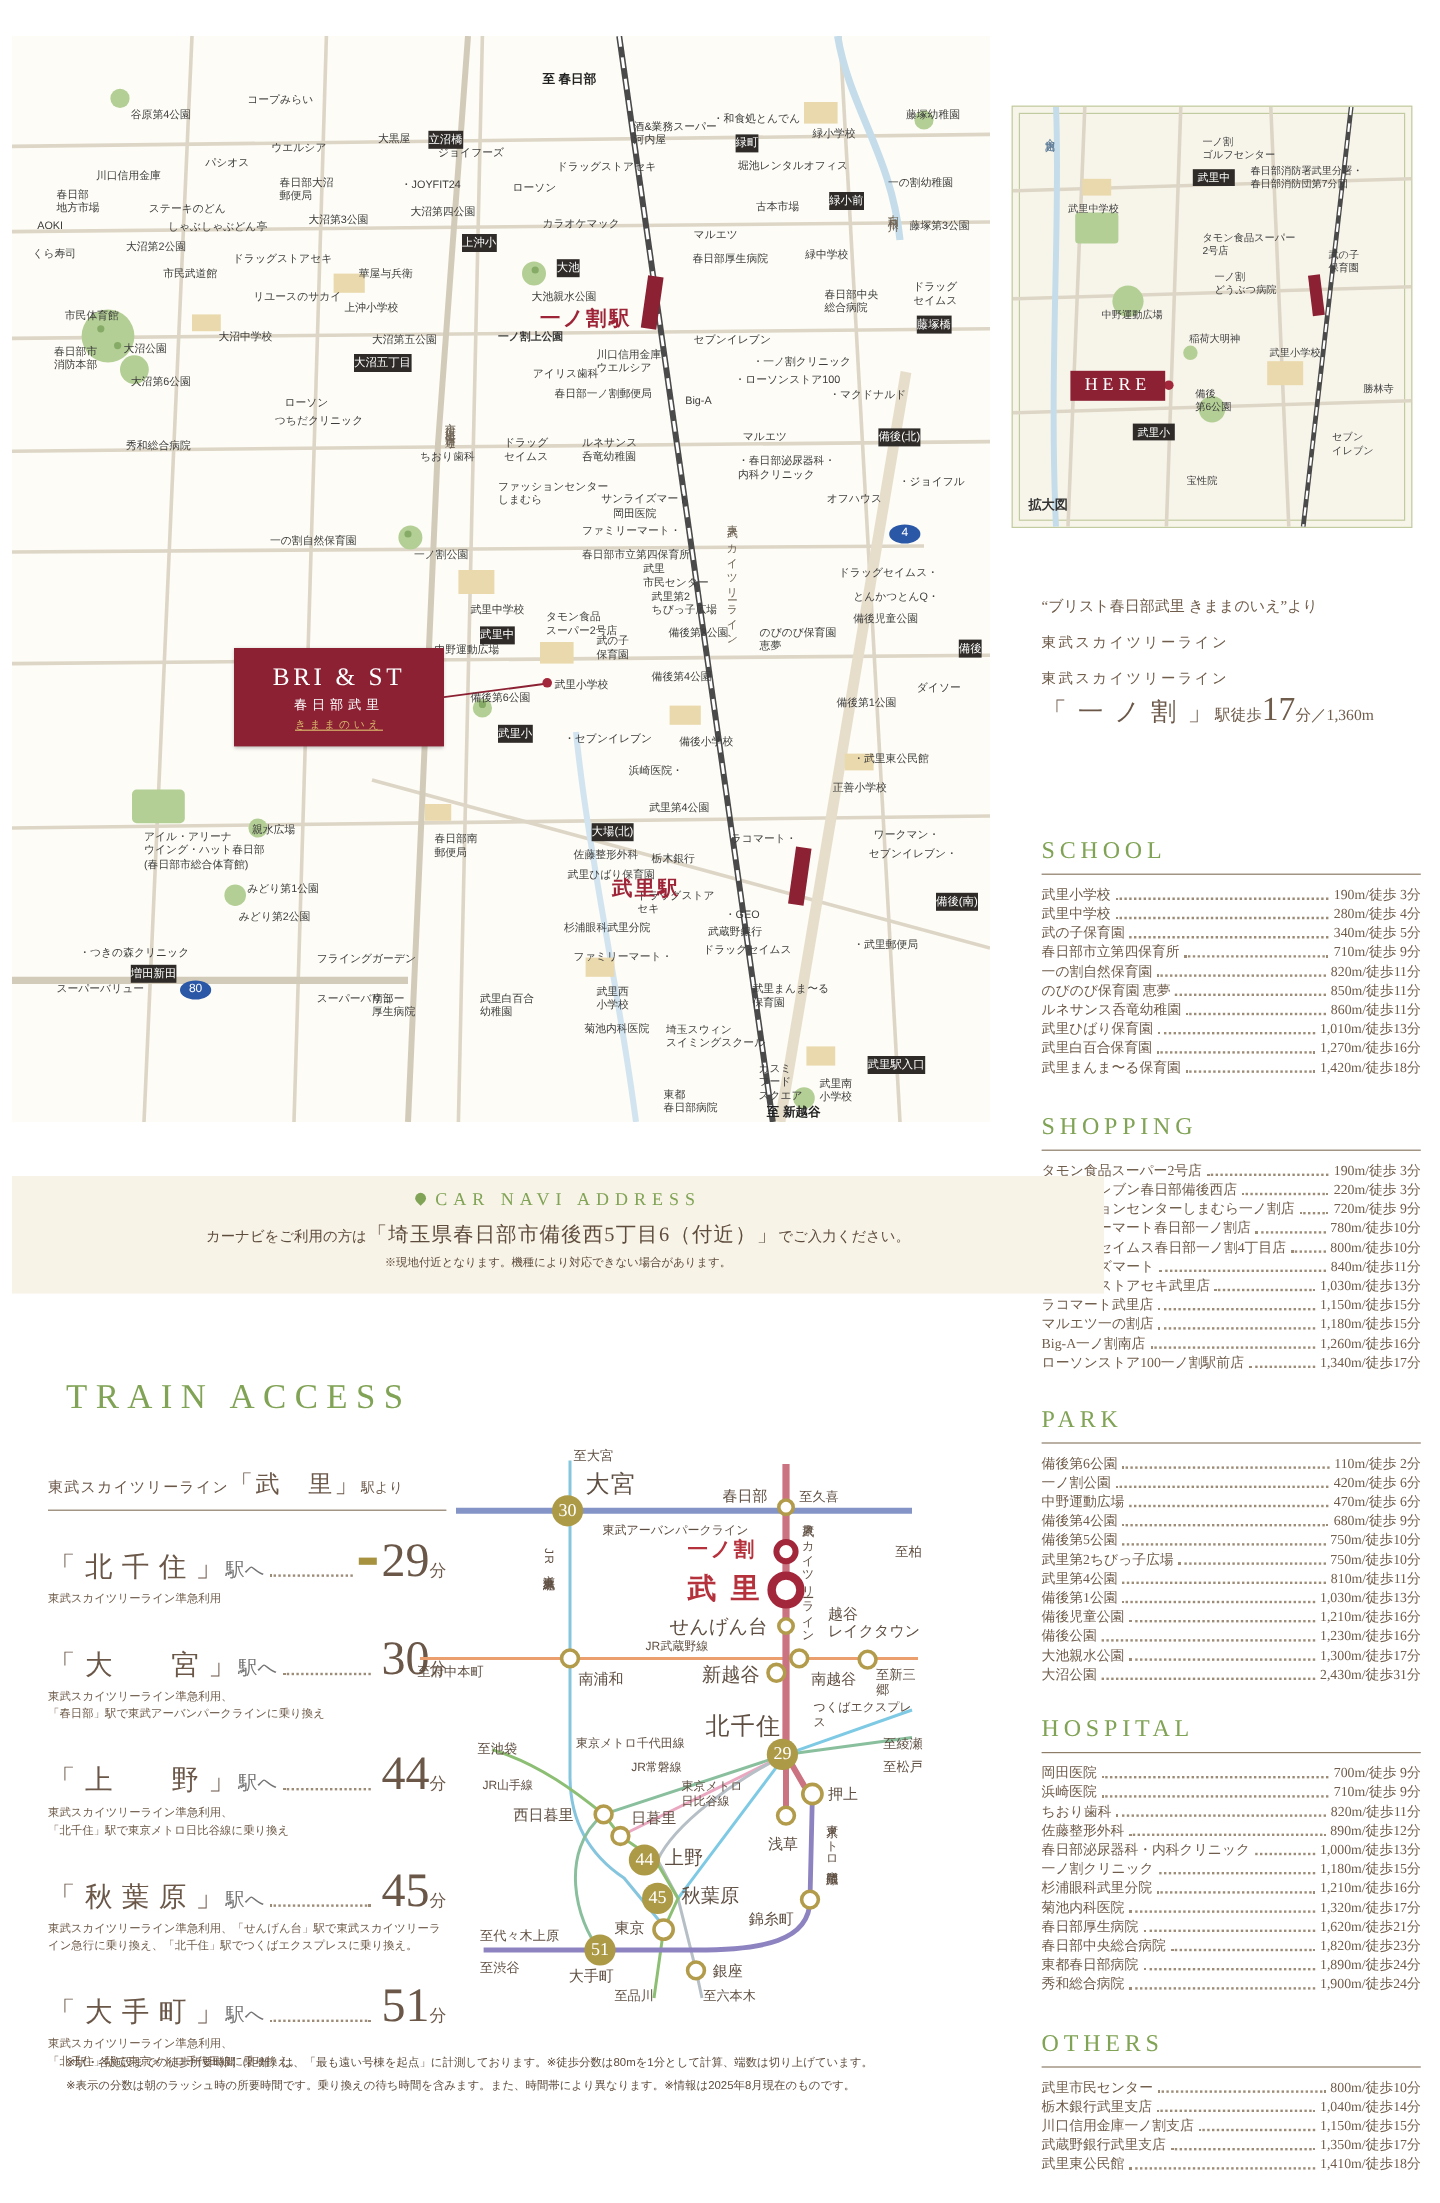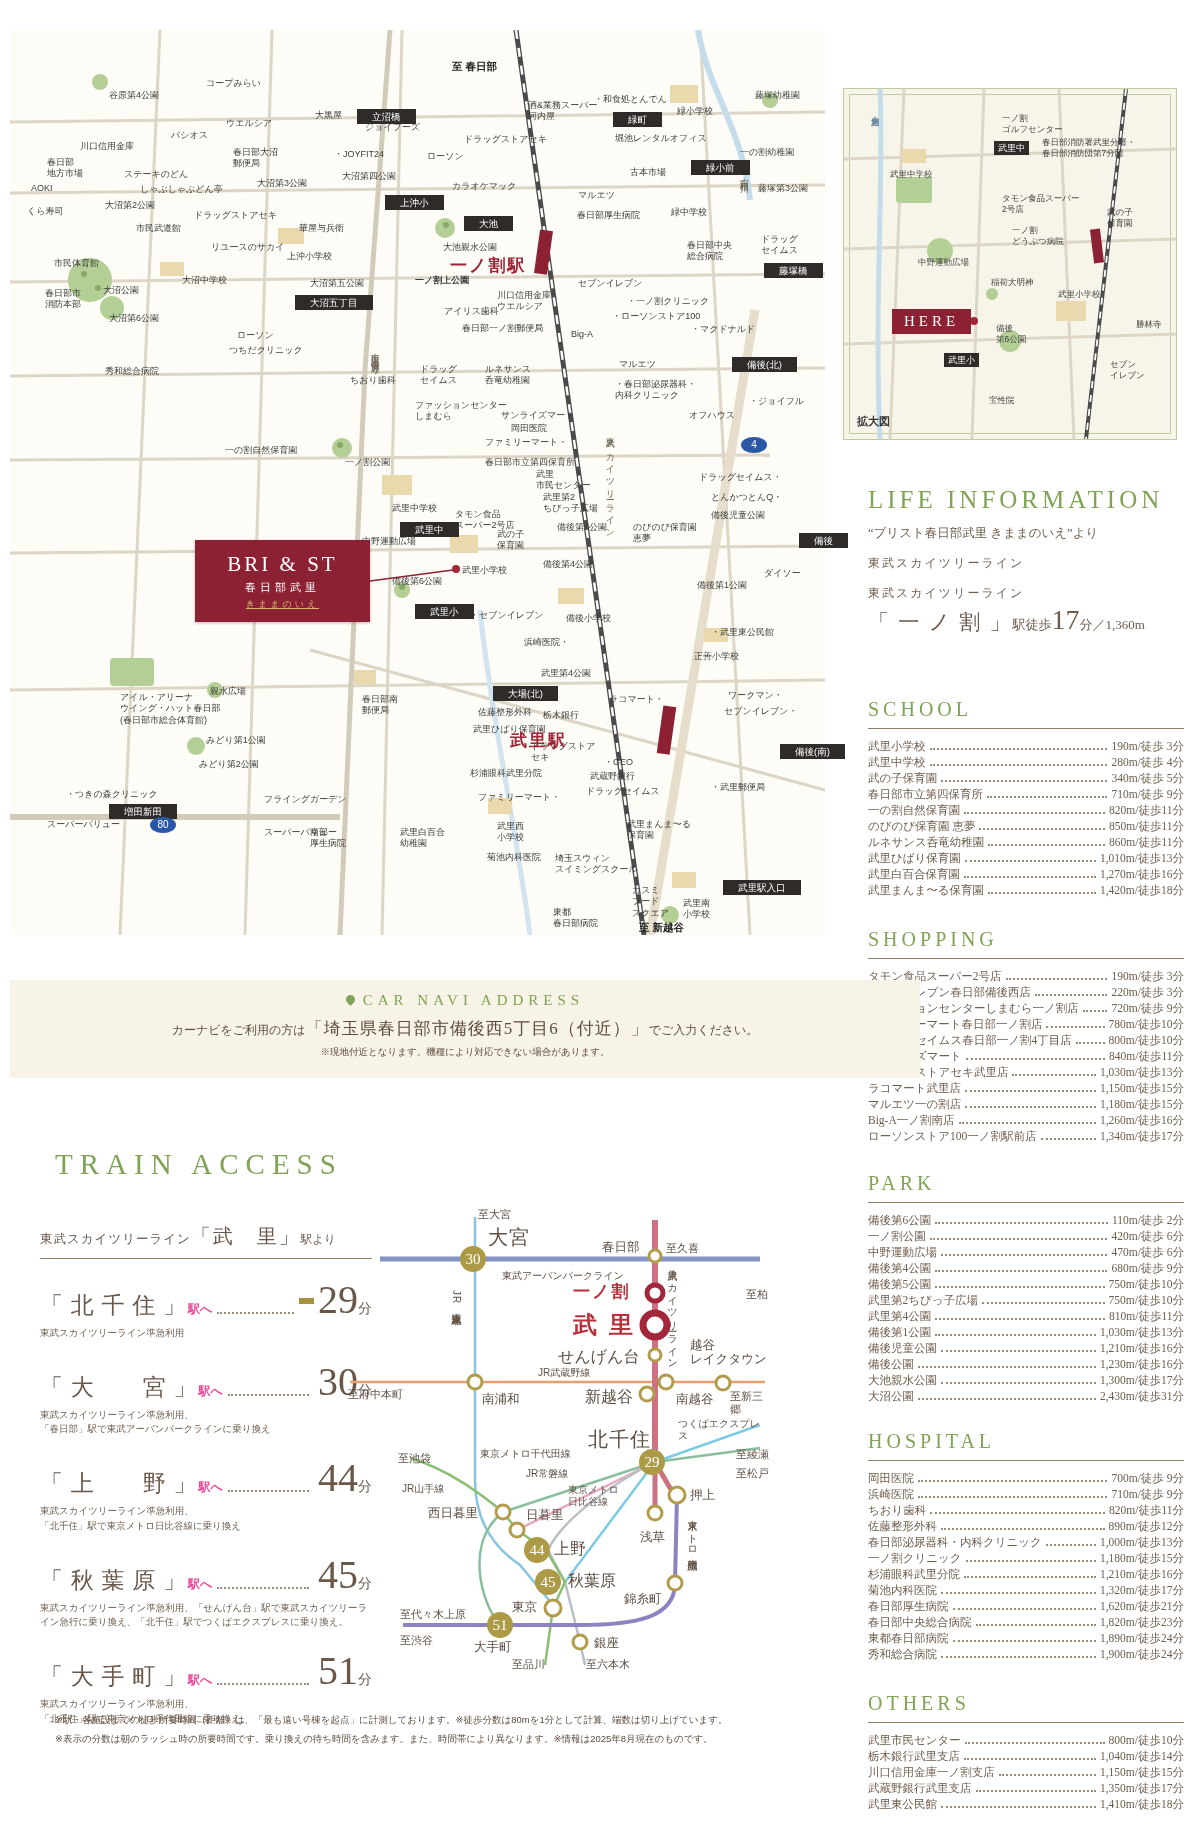--- a/index.html
+++ b/index.html
@@ -3,21 +3,21 @@
 <meta charset="utf-8">
 <style>
   html,body{margin:0;padding:0;background:#fff;}
   .page{position:relative;width:1200px;height:1836px;background:#fff;overflow:hidden;
         font-family:"Liberation Serif","DejaVu Serif",serif;color:#6f5c4a;}
   
   .map{position:absolute;left:10px;top:30px;width:815px;height:905px;background:#fdfcf6;}
   .map svg{position:absolute;left:0;top:0;}
   .mlbl{position:absolute;font:9px/1.25 "Liberation Sans","DejaVu Sans",sans-serif;
         color:#3c3c3c;white-space:pre-line;z-index:3;}
-  .mlbl.box{background:#2e2b28;color:#fff;padding:1px 15px;font-size:9.5px;white-space:nowrap;line-height:13px;}
+  .mlbl.box{background:#2e2b28;color:#fff;padding:1px 0;font-size:9.5px;white-space:nowrap;line-height:13px;}
   .mlbl.station{color:#9e2438;font-size:17px;font-weight:bold;letter-spacing:2px;white-space:nowrap;
         font-family:"Liberation Serif","DejaVu Serif",serif;}
   .mlbl.shield{background:#2b57a7;color:#fff;width:26px;height:16px;border-radius:50%;
         text-align:center;font-size:10px;line-height:16px;}
   .mlbl.vert{writing-mode:vertical-rl;letter-spacing:2px;color:#6e6354;}
   .mlbl.dir{font-weight:bold;font-size:10.5px;color:#222;}
   .brist{position:absolute;left:185px;top:510px;width:175px;height:82px;background:#8b2133;
         color:#fff;text-align:center;z-index:4;box-shadow:0 1px 3px rgba(0,0,0,.25);}
   .brist .en{font-size:21px;letter-spacing:3px;margin-top:12px;}
   .brist .jp{font-size:11px;letter-spacing:4px;margin-top:3px;}
@@ -61,21 +61,21 @@
   .ta{position:absolute;left:40px;top:1148px;width:332px;}
   .ta-title{font-size:29px;letter-spacing:7px;color:#80a355;margin-left:15px;}
   .ta-from{margin-top:42px;white-space:nowrap;color:#6a5748;}
   .ta-from-rail{font-size:12.5px;letter-spacing:1px;}
   .ta-from-sta{font-size:20px;letter-spacing:2px;}
   .ta-from-suf{font-size:11.5px;}
   .ta-rule{border-top:1px solid #8d7c67;margin-top:8px;}
   .tentry{margin-top:21px;}
   .tline{display:flex;align-items:baseline;}
   .tdest{font-size:23px;letter-spacing:1px;color:#6a5748;white-space:nowrap;}
-  .tsuffix{font-size:12px;color:#ec4899;margin-left:1px;font-weight:bold;}
+  .tsuffix{font-size:16px;color:#737373;margin-left:1px;}
   .tleader{flex:1;border-bottom:2px dotted #9c8c77;margin:0 5px;align-self:flex-end;margin-bottom:7px;}
   .tbadge{background:#a6923f;color:#fff;writing-mode:vertical-rl;font-size:9px;letter-spacing:1px;
         padding:2px 3px;align-self:center;line-height:1;}
   .tbadge:empty{display:none;}
   .tmin{font-size:40px;color:#6a5748;margin-left:4px;line-height:1;}
   .tunit{font-size:14px;color:#6a5748;}
   .tnotes{font:9.5px/1.55 "Liberation Sans","DejaVu Sans",sans-serif;color:#6f5c4a;margin-top:5px;white-space:pre-line;}
   
   .diagram{position:absolute;left:330px;top:1200px;width:440px;height:480px;}
   .diagram svg{position:absolute;left:0;top:0;}
@@ -406,21 +406,20 @@
         <span class="ilbl" style="left: 292px; top: 230px;">勝林寺</span>
         <span class="ilbl box" style="left: 100px; top: 264px;">武里小</span>
         <span class="ilbl" style="left: 266px; top: 270px;">セブン
 イレブン</span>
         <span class="ilbl" style="left: 145px; top: 306px;">宝性院</span>
         <span class="ilbl caption" style="left: 13px; top: 326px;">拡大図</span>
       </div>
   </div>
 
   <div class="rsec" style="top:486px;">
-    <div class="life-title">LIFE INFORMATION</div>
     <div class="life-sub">“ブリスト春日部武里 きままのいえ”より</div>
     <div>
       <div class="life-rail">東武スカイツリーライン</div>
     </div>
     <div>
       <div class="life-rail">東武スカイツリーライン</div>
       <div class="life-sta-line">
         <span class="life-sta">「 一 ノ 割 」</span><span class="life-mid">駅徒歩</span><span class="life-num">17</span><span class="life-tail">分／1,360m</span>
       </div>
     </div>

